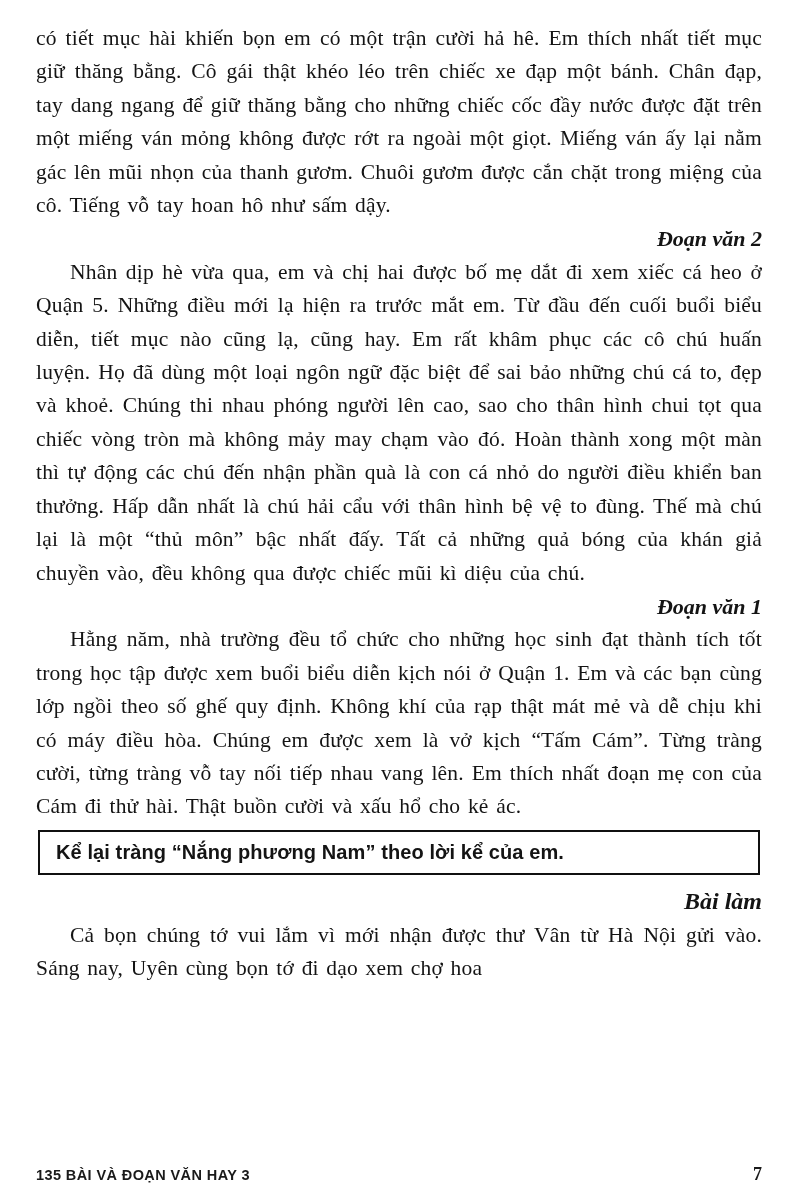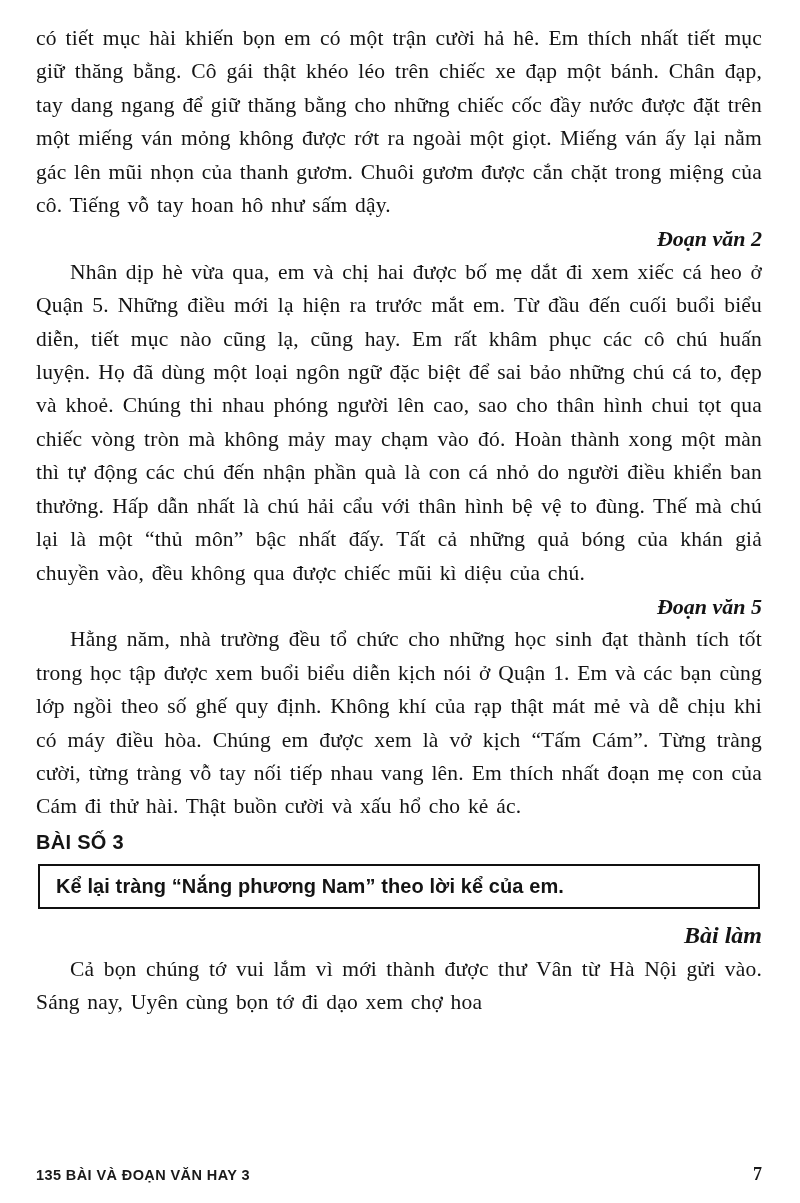--- a/index.html
+++ b/index.html
@@ -85,30 +85,29 @@
 <body>
 
 <div class="page">
 
   <p class="body-text para-noindent">có tiết mục hài khiến bọn em có một trận cười hả hê. Em thích nhất tiết mục giữ thăng bằng. Cô gái thật khéo léo trên chiếc xe đạp một bánh. Chân đạp, tay dang ngang để giữ thăng bằng cho những chiếc cốc đầy nước được đặt trên một miếng ván mỏng không được rớt ra ngoài một giọt. Miếng ván ấy lại nằm gác lên mũi nhọn của thanh gươm. Chuôi gươm được cắn chặt trong miệng của cô. Tiếng vỗ tay hoan hô như sấm dậy.</p>
 
   <h3 class="section-heading">Đoạn văn 2</h3>
 
   <p class="body-text para">Nhân dịp hè vừa qua, em và chị hai được bố mẹ dắt đi xem xiếc cá heo ở Quận 5. Những điều mới lạ hiện ra trước mắt em. Từ đầu đến cuối buổi biểu diễn, tiết mục nào cũng lạ, cũng hay. Em rất khâm phục các cô chú huấn luyện. Họ đã dùng một loại ngôn ngữ đặc biệt để sai bảo những chú cá to, đẹp và khoẻ. Chúng thi nhau phóng người lên cao, sao cho thân hình chui tọt qua chiếc vòng tròn mà không mảy may chạm vào đó. Hoàn thành xong một màn thì tự động các chú đến nhận phần quà là con cá nhỏ do người điều khiển ban thưởng. Hấp dẫn nhất là chú hải cẩu với thân hình bệ vệ to đùng. Thế mà chú lại là một “thủ môn” bậc nhất đấy. Tất cả những quả bóng của khán giả chuyền vào, đều không qua được chiếc mũi kì diệu của chú.</p>
 
-  <h3 class="section-heading">Đoạn văn 5</h3>
+  <h3 class="section-heading">Đoạn văn 1</h3>
 
   <p class="body-text para">Hằng năm, nhà trường đều tổ chức cho những học sinh đạt thành tích tốt trong học tập được xem buổi biểu diễn kịch nói ở Quận 1. Em và các bạn cùng lớp ngồi theo số ghế quy định. Không khí của rạp thật mát mẻ và dễ chịu khi có máy điều hòa. Chúng em được xem là vở kịch “Tấm Cám”. Từng tràng cười, từng tràng vỗ tay nối tiếp nhau vang lên. Em thích nhất đoạn mẹ con của Cám đi thử hài. Thật buồn cười và xấu hổ cho kẻ ác.</p>
 
-  <div class="bai-so">BÀI SỐ 3</div>
 
   <div class="boxed-title">Kể lại tràng “Nắng phương Nam” theo lời kể của em.</div>
 
   <h3 class="bai-lam">Bài làm</h3>
 
-  <p class="body-text para">Cả bọn chúng tớ vui lắm vì mới thành được thư Vân từ Hà Nội gửi vào. Sáng nay, Uyên cùng bọn tớ đi dạo xem chợ hoa</p>
+  <p class="body-text para">Cả bọn chúng tớ vui lắm vì mới nhận được thư Vân từ Hà Nội gửi vào. Sáng nay, Uyên cùng bọn tớ đi dạo xem chợ hoa</p>
 
   <div class="footer">
     <span class="footer-left">135 BÀI VÀ ĐOẠN VĂN HAY 3</span>
     <span class="footer-page">7</span>
   </div>
 
 </div>
 
 </body></html>

